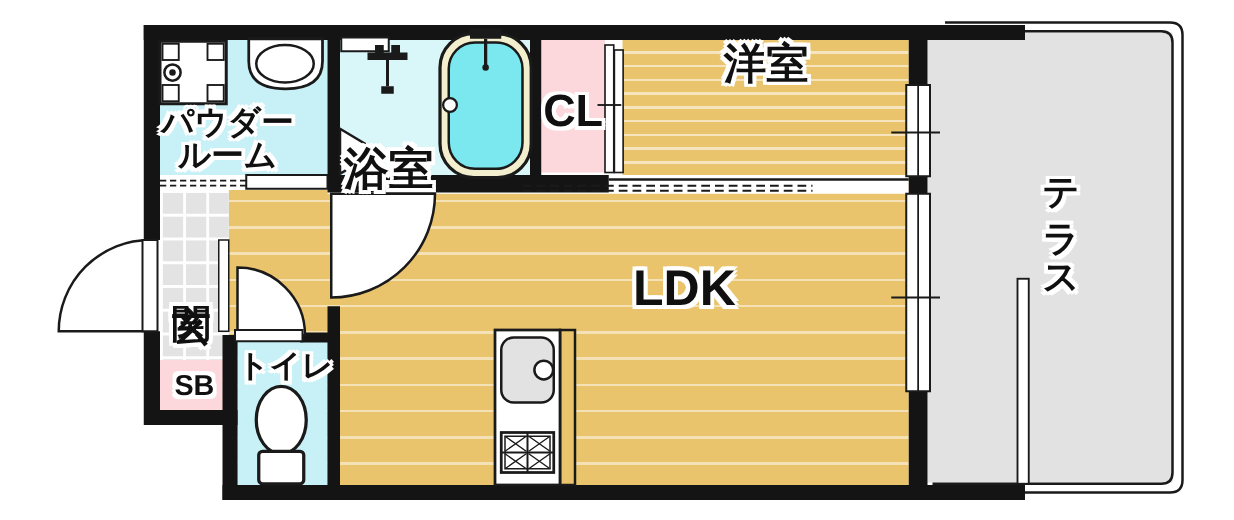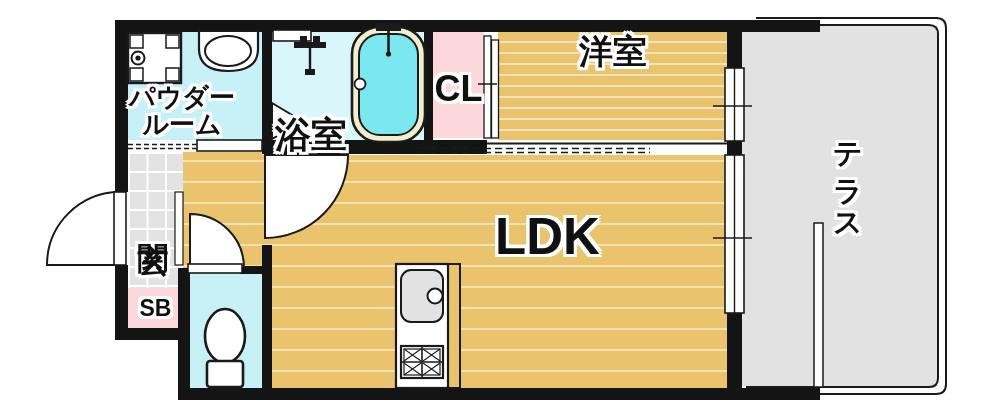--- a/index.html
+++ b/index.html
@@ -37,21 +37,21 @@
   .vert{writing-mode:vertical-rl;text-orientation:upright;letter-spacing:2px;}
   .lbl-powder{left:128px;top:84px;width:108px;font-size:26px;}
   .lbl-bath{left:268px;top:76px;width:86px;font-size:36px;margin-top:40px;}
   .lbl-cl{left:433px;top:70px;width:51px;font-size:36px;}
   .lbl-yoshitsu{left:498px;top:34px;width:230px;font-size:34px;}
   .lbl-yoshitsu-size{left:498px;top:90px;width:230px;font-size:38px;}
   .lbl-terrace{left:833px;top:124px;height:100px;font-size:29px;}
   .lbl-genkan{left:136px;top:180px;height:80px;font-size:31px;}
   .lbl-sb{left:128px;top:296px;width:55px;font-size:23px;}
   .lbl-toilet{left:190px;top:280px;width:72px;font-size:25px;}
-  .lbl-ldk{left:415px;top:210px;width:265px;font-size:51px;}
+  .lbl-ldk{left:415px;top:210px;width:265px;font-size:40px;}
   .lbl-ldk-size{left:415px;top:270px;width:265px;font-size:48px;}
 </style>
 </head>
 <body>
 
 <div class="plan">
 
   <div class="fill room-terrace"></div>
   <div class="fill room-yoshitsu"></div>
   <div class="fill room-ldk"></div>
@@ -193,15 +193,16 @@
   <div class="lbl lbl-powder">
     <div>パウダー</div>
     <div>ルーム</div>
   </div>
   <div class="lbl lbl-bath">浴室</div>
   <div class="lbl lbl-cl">CL</div>
   <div class="lbl lbl-yoshitsu">洋室</div>
   <div class="lbl vert lbl-terrace">テラス</div>
   <div class="lbl vert lbl-genkan">玄関</div>
   <div class="lbl lbl-sb">SB</div>
+  <div class="lbl lbl-toilet">トイレ</div>
   <div class="lbl lbl-ldk">LDK</div>
 
 </div>
 
 </body></html>

